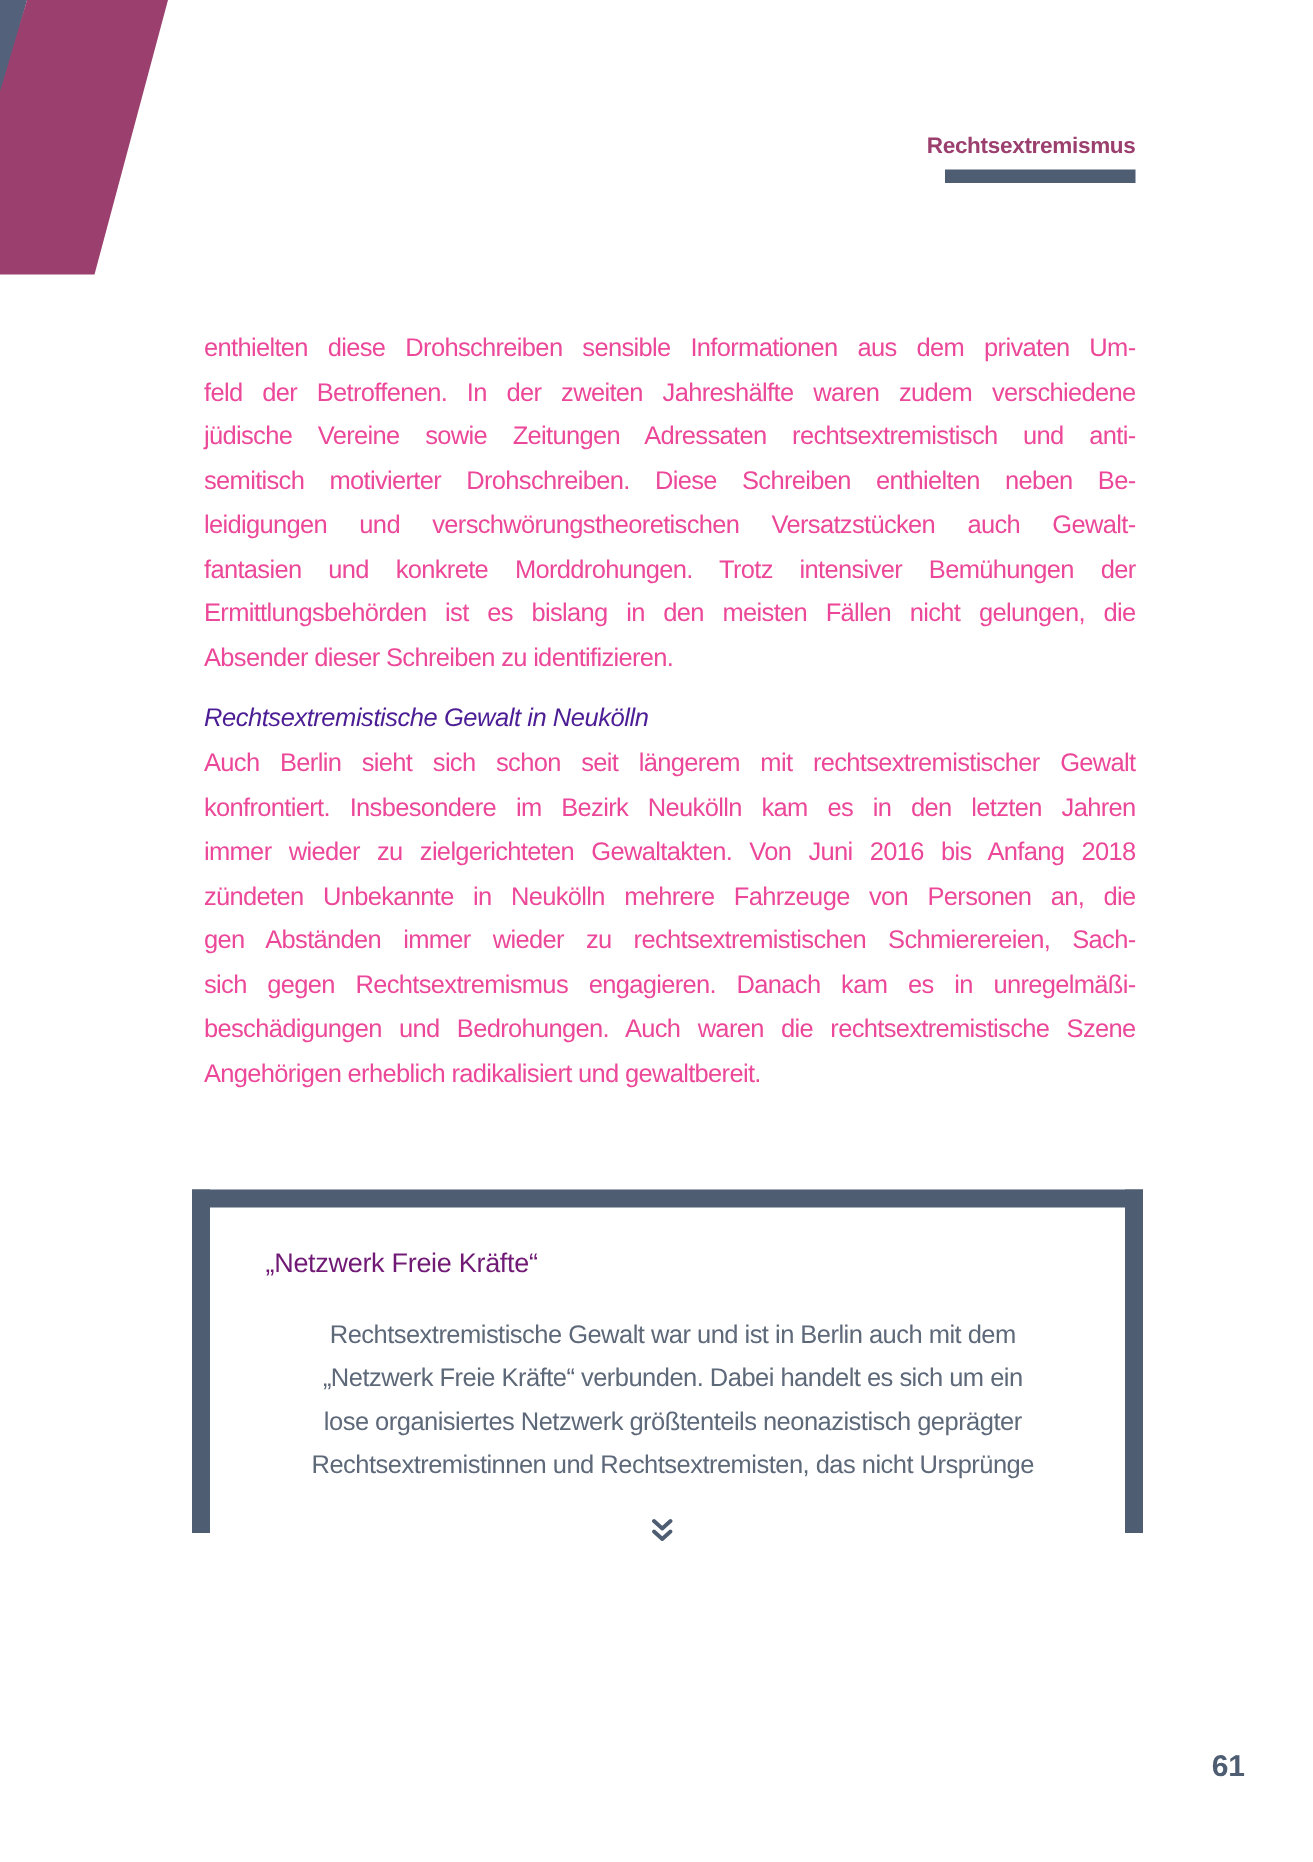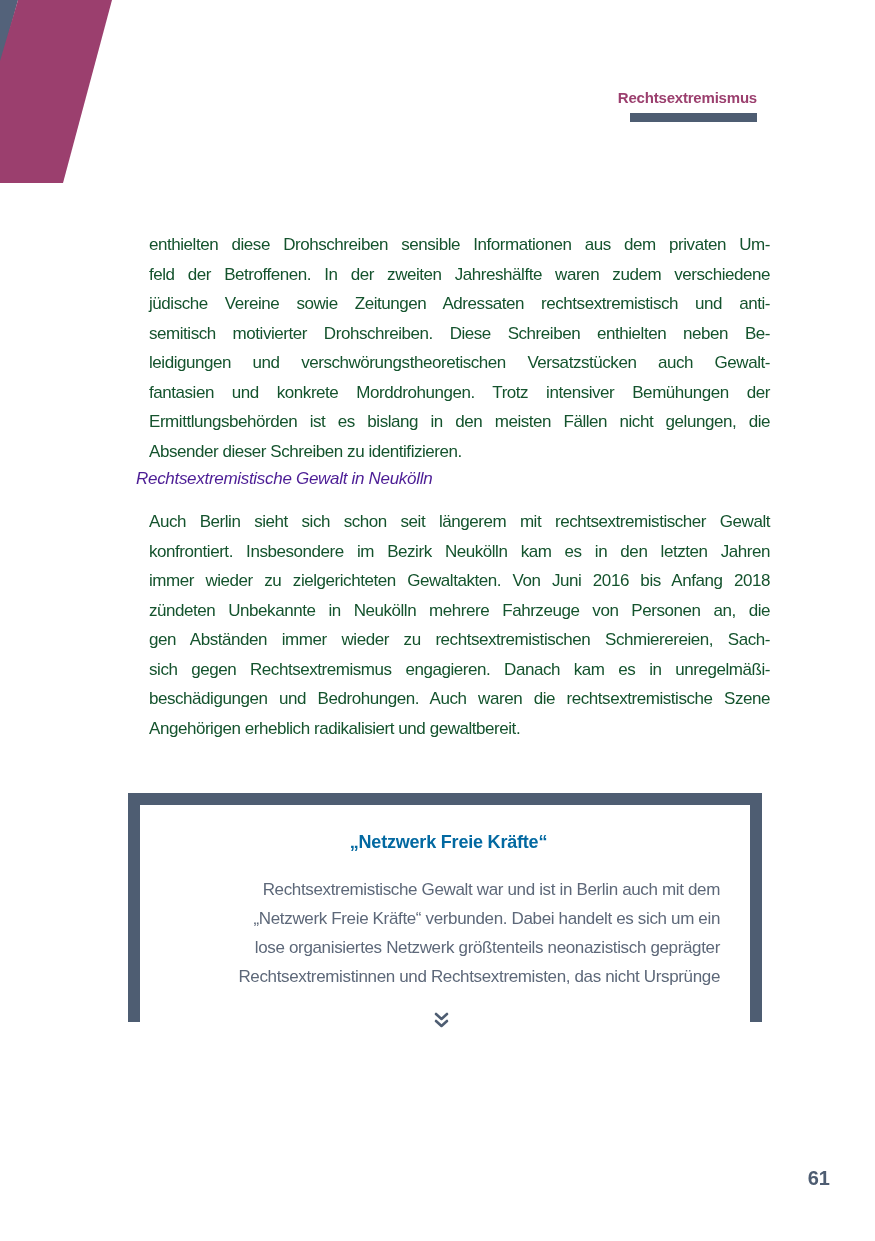--- a/index.html
+++ b/index.html
@@ -27,24 +27,24 @@
   }
   .running-head-rule {
     position: absolute; top: 113px; right: 118px;
     width: 127px; height: 9px;
     background: #4e5d72;
   }
 
   
   .para {
     position: absolute; left: 136px; width: 621px;
-    margin: 13px;
+    margin: 0;
     font-size: 17px; line-height: 29.5px;
     letter-spacing: -0.45px;
-    color: #14532d;
+    color: #ec4899;
   }
   .para-1 { top: 217px; }
   .para-2 { top: 494px; }
   .justified .line { text-align: justify; text-align-last: justify; }
   .justified .line-last { text-align-last: left; }
 
   .subhead-italic {
     position: absolute; left: 136px; top: 464px;
     margin: 0;
     font-size: 17px; line-height: 29.5px;
@@ -58,32 +58,31 @@
     position: absolute; left: 128px; top: 793px;
     width: 634px; height: 229px;
     box-sizing: border-box;
     border: 12px solid #4e5d72;
     border-bottom: none;
     background: #ffffff;
     padding: 27px 30px 0 37px;
   }
   .info-box-title {
     margin: 0;
-    font-size: 18px; font-weight: bold;
+    font-size: 18px; font-weight: normal;
     letter-spacing: -0.2px;
-    color: #0369a1;
-    text-align: center;
+    color: #701a75;
   }
   .info-box-body {
     margin-top: 22px;
     font-size: 17px; line-height: 29px;
     letter-spacing: -0.35px;
     color: #5d6879;
   }
-  .info-box-body .line { text-align: right; }
+  .info-box-body .line { text-align: center; }
 
   
   .more-indicator {
     position: absolute; left: 433px; top: 1011px;
     width: 17px; height: 20px;
     cursor: pointer;
     background: #ffffff;
   }
   .more-indicator svg { display: block; }
 

